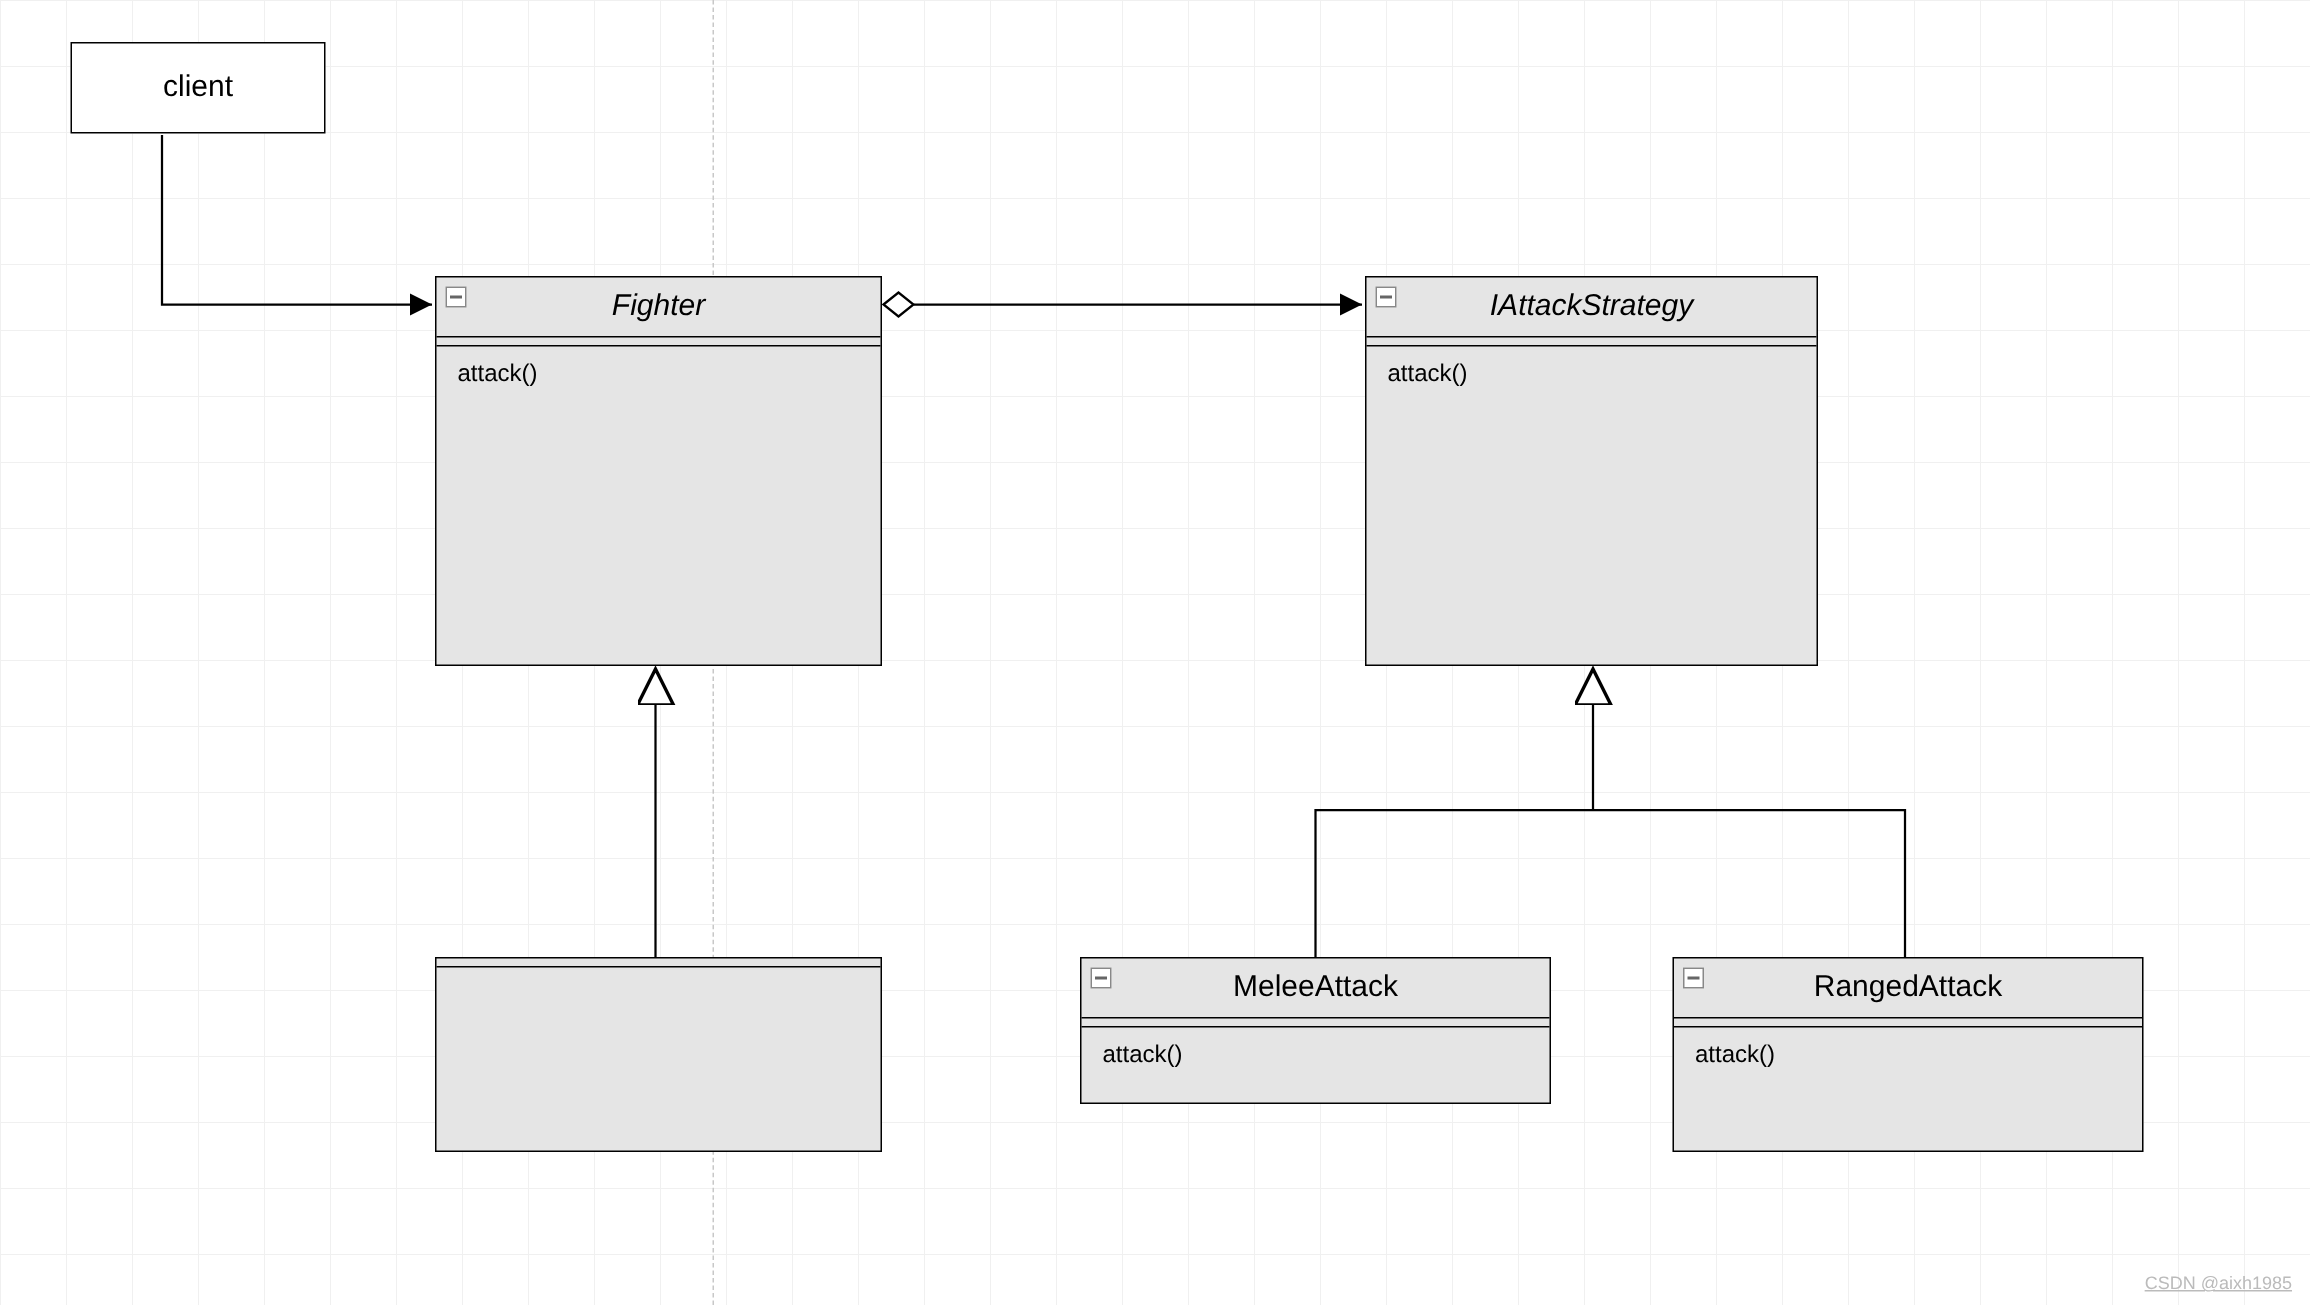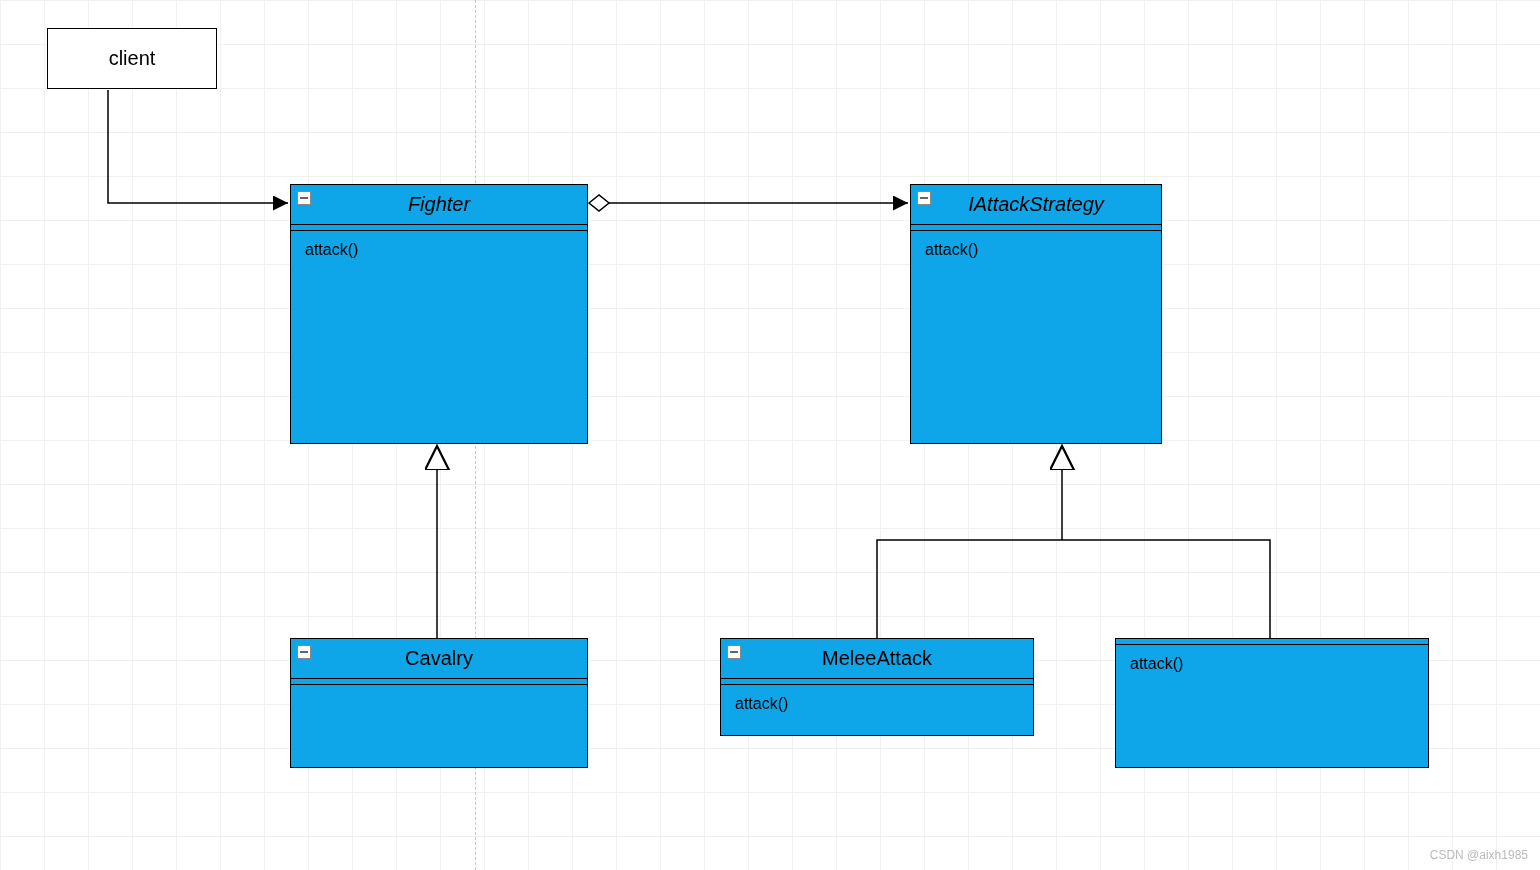--- a/index.html
+++ b/index.html
@@ -23,21 +23,21 @@
       position: absolute;
       left: 475px;
       top: 0;
       height: 870px;
       border-left: 1px dashed #c8c8c8;
       pointer-events: none;
     }
     .uml-box {
       position: absolute;
       border: 1.5px solid #000;
-      background: #0ea5e9;
+      background: #e5e5e5;
     }
     .uml-header {
       position: relative;
       text-align: center;
       padding: 8px 10px;
       font-size: 20px;
       border-bottom: 1.5px solid #000;
     }
     .uml-separator { height: 6px; border-bottom: 1.5px solid #000; }
     .uml-body {
@@ -79,20 +79,21 @@
       inset: 0;
       pointer-events: none;
     }
     .watermark {
       position: absolute;
       right: 12px;
       bottom: 8px;
       font-size: 12px;
       color: #bbb;
       font-family: sans-serif;
+      text-decoration: underline;
     }
   </style>
 </head>
 <body>
 
 <div class="grid-bg"></div>
 <div class="dashed-vertical"></div>
 
 <div class="simple-box" style="left:22px; top:28px; width:170px;">
   <span>client</span>
@@ -102,52 +103,52 @@
   <div class="uml-header">
     <span class="collapse-icon"></span>
     <span class="italic">Fighter</span>
   </div>
   <div class="uml-separator"></div>
   <div class="uml-body">
     <span>attack()</span>
   </div>
 </div>
 
-<div class="uml-box" style="left:910px; top:184px; width:252px; height:260px; display:flex; flex-direction:column;">
+<div class="uml-box" style="left:910px; top:184px; width:302px; height:260px; display:flex; flex-direction:column;">
   <div class="uml-header">
     <span class="collapse-icon"></span>
     <span class="italic">IAttackStrategy</span>
   </div>
   <div class="uml-separator"></div>
   <div class="uml-body">
     <span>attack()</span>
   </div>
 </div>
 
 <div class="uml-box" style="left:290px; top:638px; width:298px; height:130px; display:flex; flex-direction:column;">
-  <div class="uml-header">
-    <span class="collapse-icon"></span>
-    <span>Cavalry</span>
-  </div>
   <div class="uml-separator"></div>
   <div class="uml-body"></div>
 </div>
 
 <div class="uml-box" style="left:720px; top:638px; width:314px; height:98px; display:flex; flex-direction:column;">
   <div class="uml-header">
     <span class="collapse-icon"></span>
     <span>MeleeAttack</span>
   </div>
   <div class="uml-separator"></div>
   <div class="uml-body">
     <span>attack()</span>
   </div>
 </div>
 
 <div class="uml-box" style="left:1115px; top:638px; width:314px; height:130px; display:flex; flex-direction:column;">
+  <div class="uml-header">
+    <span class="collapse-icon"></span>
+    <span>RangedAttack</span>
+  </div>
   <div class="uml-separator"></div>
   <div class="uml-body">
     <span>attack()</span>
   </div>
 </div>
 
 <svg class="svg-layer" width="1540" height="870">
   <defs>
     <marker id="arrow-solid" markerWidth="12" markerHeight="12" refX="10" refY="5" orient="auto">
       <path d="M0,0 L10,5 L0,10 Z" fill="#000"></path>

